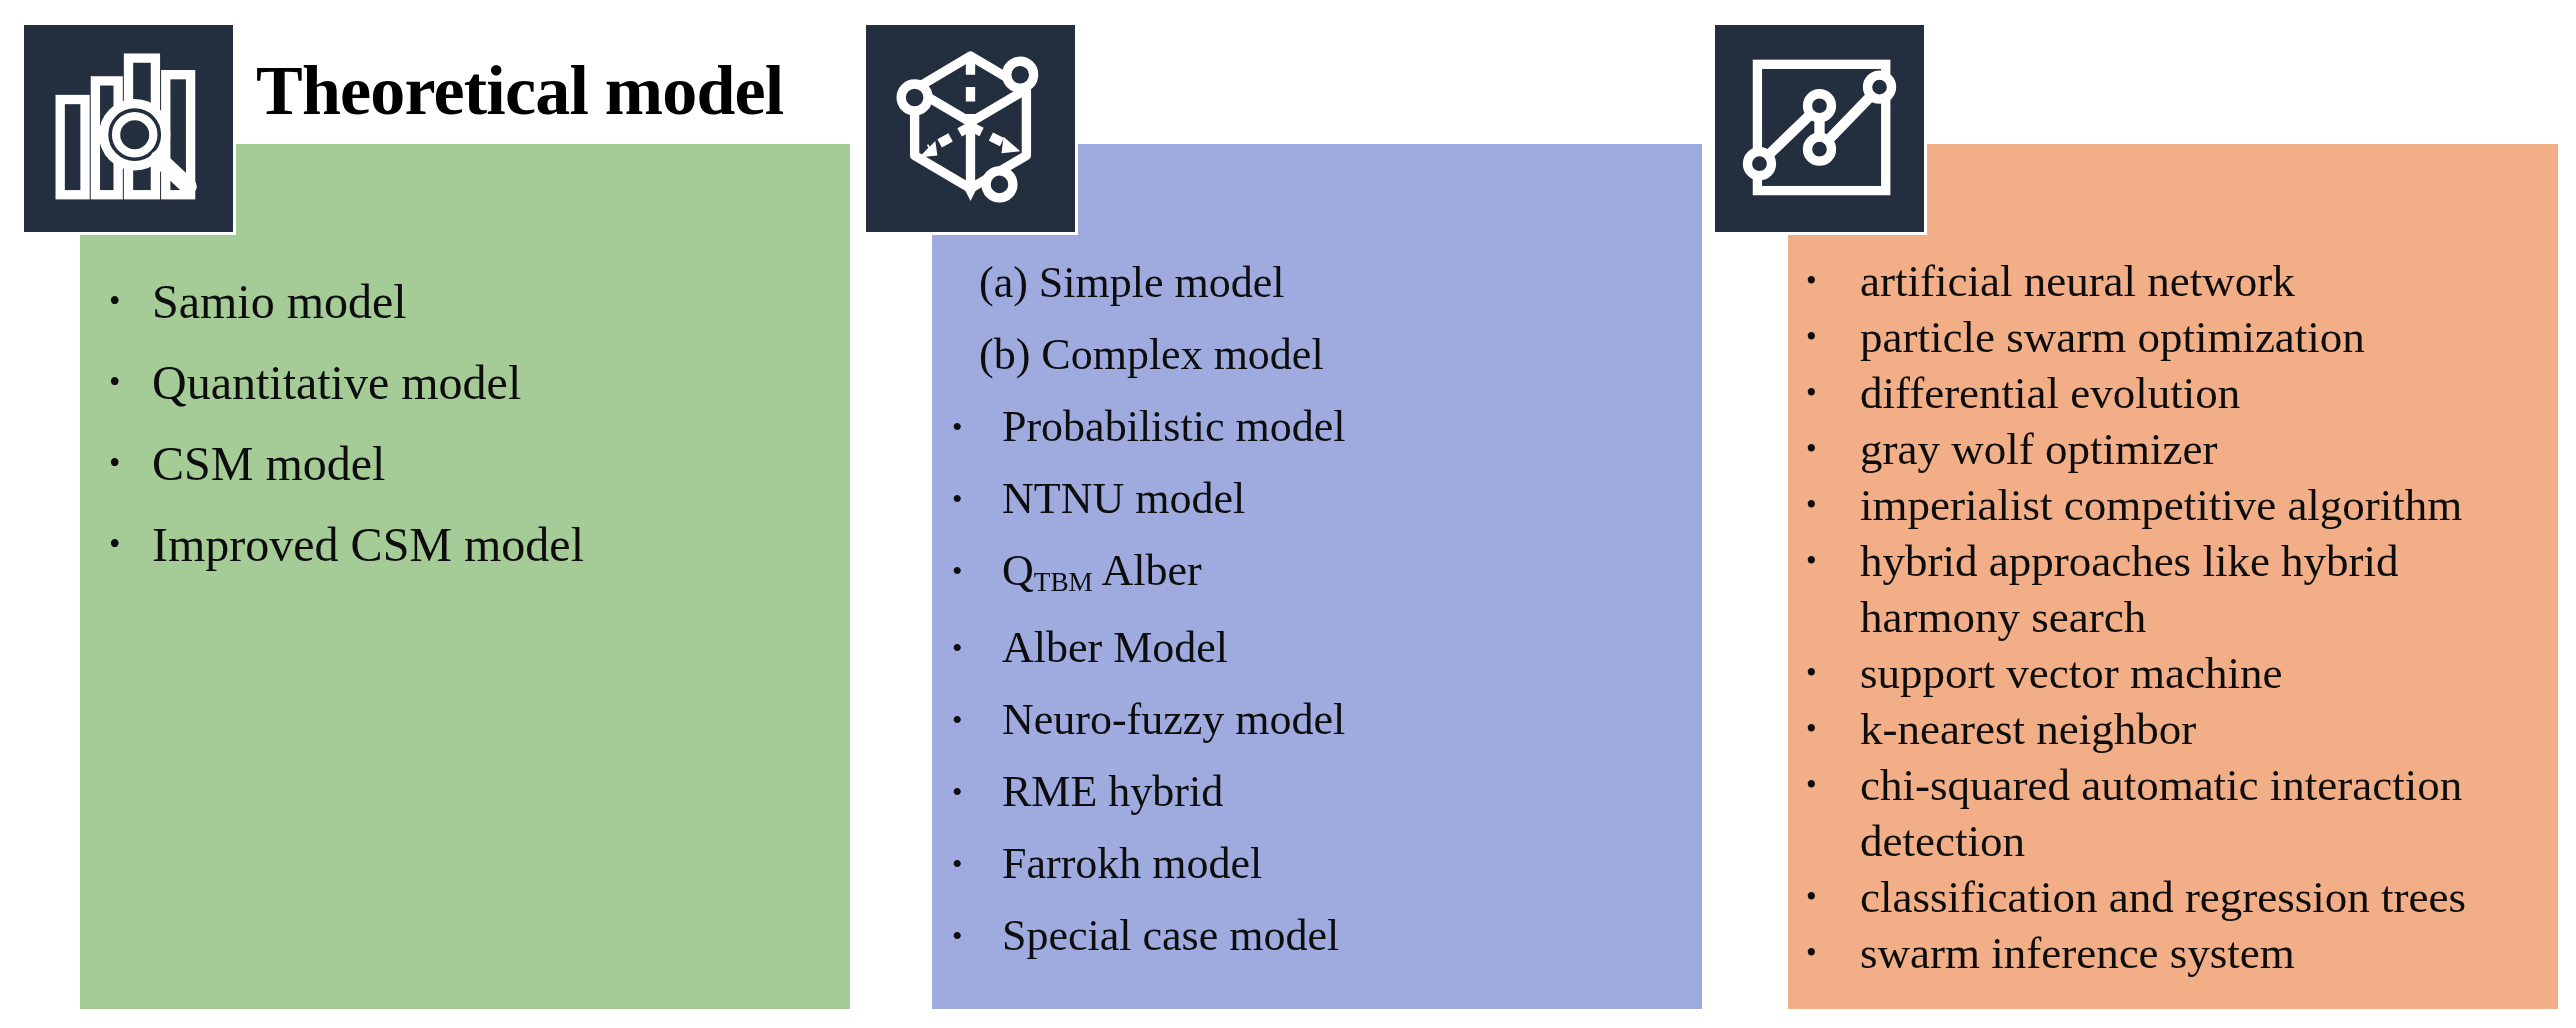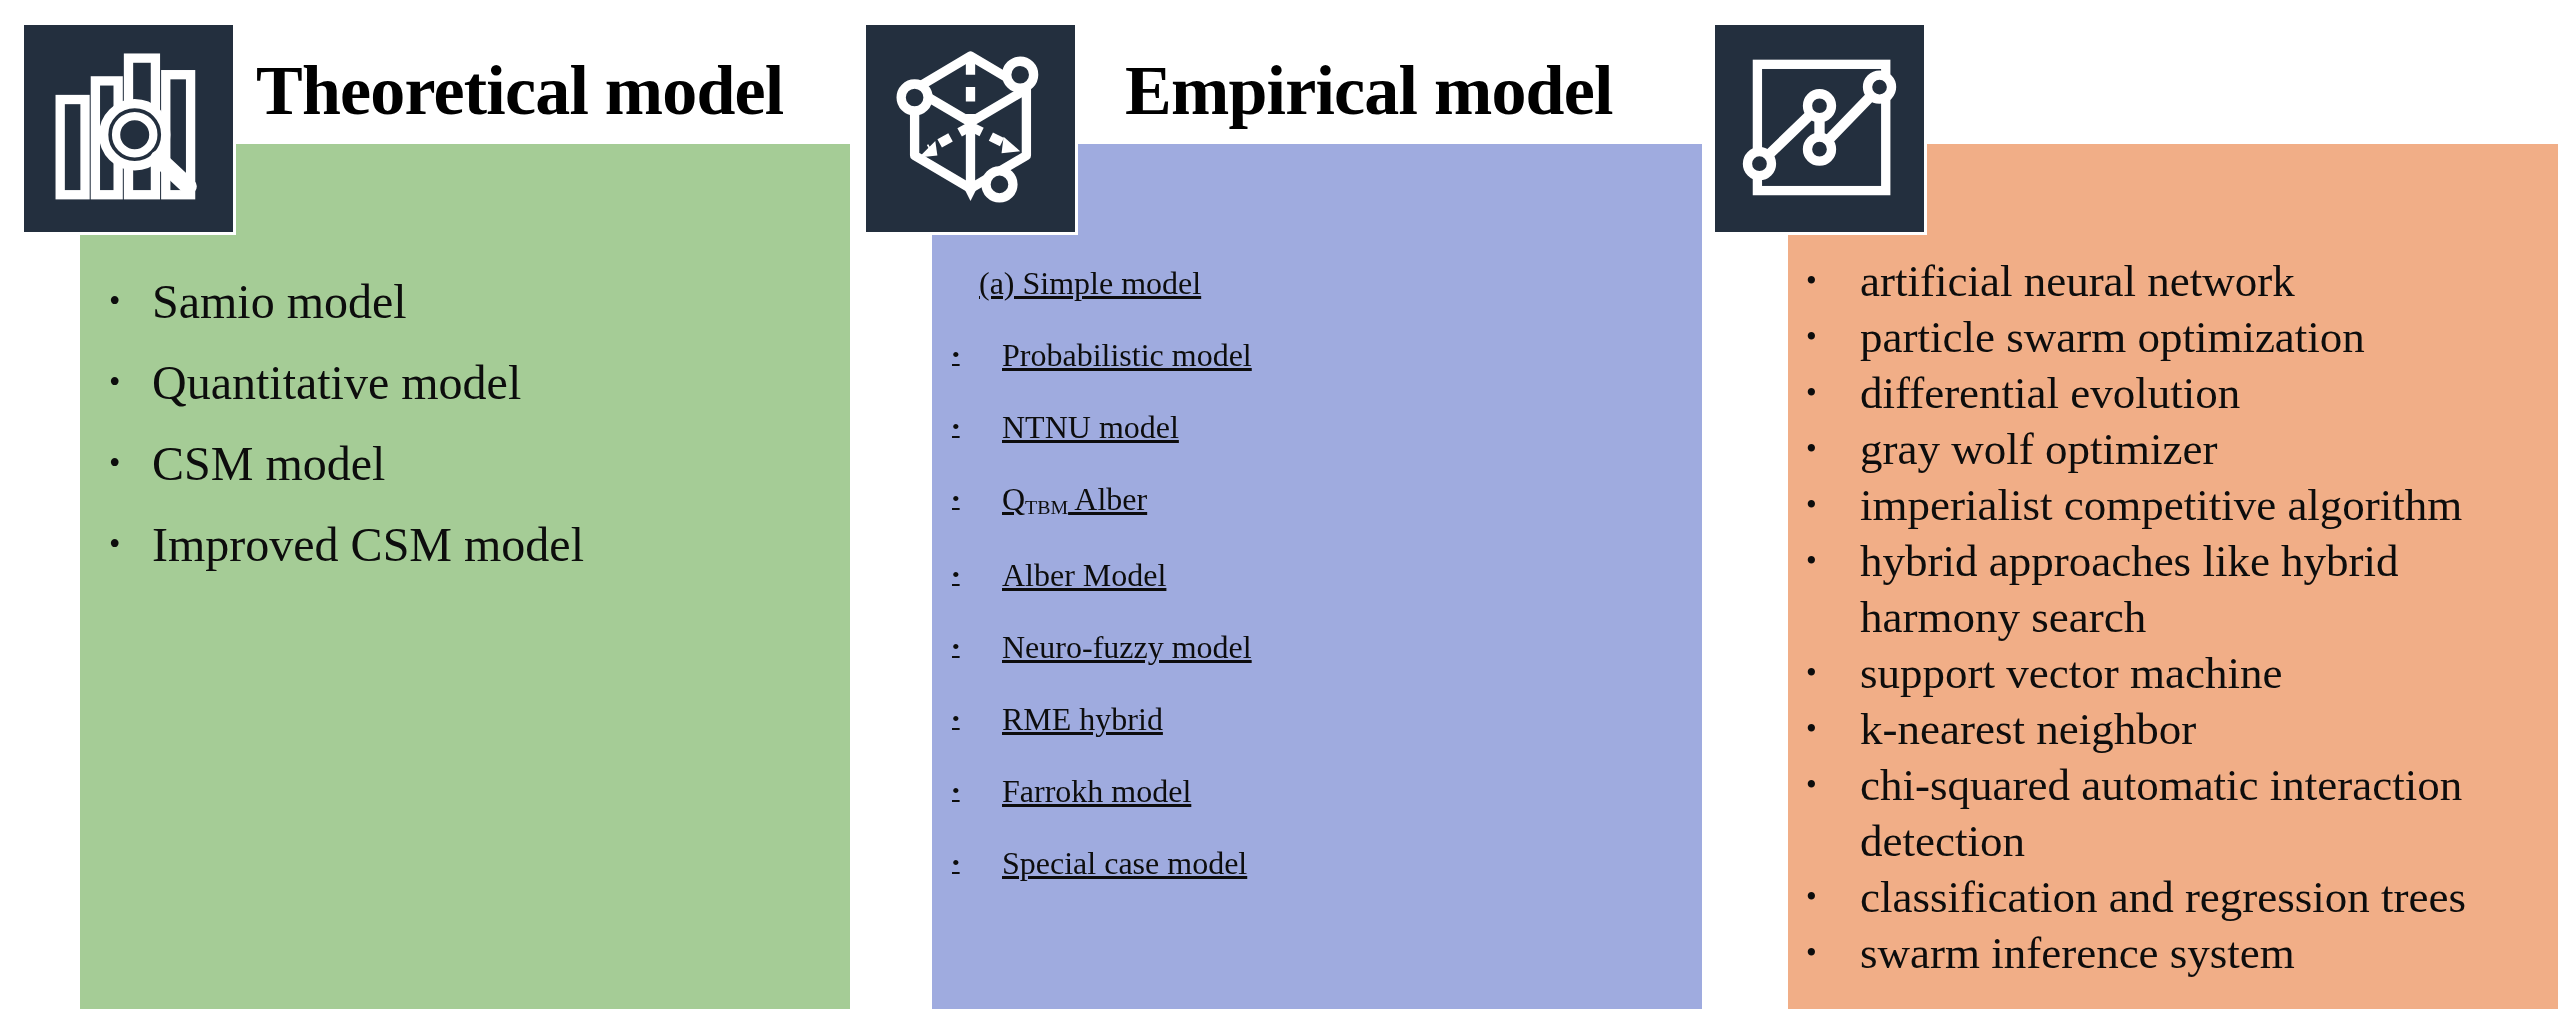--- a/index.html
+++ b/index.html
@@ -38,21 +38,21 @@
   #title-2{left:1935px;}
   
   ul.list{list-style:none;margin:0;padding:0;position:absolute;}
   ul.list li{display:flex;align-items:flex-start;}
   .bullet{display:block;text-align:left;}
   .bullet::before{content:"";}
   .item-text{flex:1;display:block;}
   .sub{font-size:0.62em;position:relative;bottom:-0.22em;}
   #list-0{left:109px;top:261px;width:695px;font-size:48px;line-height:81px;}
   #list-0 .bullet{flex:0 0 43px;font-size:0.68em;}
-  #list-1{left:952px;top:247px;width:718px;font-size:32px;line-height:72px;text-decoration:underline;}
+  #list-1{left:952px;top:247px;width:718px;font-size:44px;line-height:72px;}
   #list-1 .bullet{flex:0 0 50px;font-size:0.68em;}
   #list-1 li.nobullet{padding-left:27px;}
   #list-2{left:1806px;top:253px;width:745px;font-size:45px;line-height:56px;}
   #list-2 .bullet{flex:0 0 54px;font-size:0.68em;}
 </style>
 </head>
 <body>
 
 <div id="stage">
 
@@ -102,21 +102,20 @@
       <g fill="#232F3E" stroke="#ffffff" stroke-width="4.5">
         <circle cx="21" cy="67" r="5.8"></circle>
         <circle cx="50" cy="39" r="5.8"></circle>
         <circle cx="50" cy="60" r="5.8"></circle>
         <circle cx="79" cy="30" r="5.8"></circle>
       </g>
     </svg>
   </div>
 
   <div class="col-title" id="title-0">Theoretical model</div>
-  <div class="col-title" id="title-1">Empirical model</div>
 
   <ul class="list" id="list-0">
       <li>
         <span class="bullet">•</span>
         <span class="item-text"><span>Samio model</span></span>
       </li>
       <li>
         <span class="bullet">•</span>
         <span class="item-text"><span>Quantitative model</span></span>
       </li>
@@ -126,20 +125,23 @@
       </li>
       <li>
         <span class="bullet">•</span>
         <span class="item-text"><span>Improved CSM model</span></span>
       </li>
     </ul>
   <ul class="list" id="list-1">
       <li class="nobullet">
         <span class="item-text"><span>(a) Simple model</span></span>
       </li>
+      <li class="nobullet">
+        <span class="item-text"><span>(b) Complex model</span></span>
+      </li>
       <li>
         <span class="bullet">•</span>
         <span class="item-text"><span>Probabilistic model</span></span>
       </li>
       <li>
         <span class="bullet">•</span>
         <span class="item-text"><span>NTNU model</span></span>
       </li>
       <li>
         <span class="bullet">•</span>

